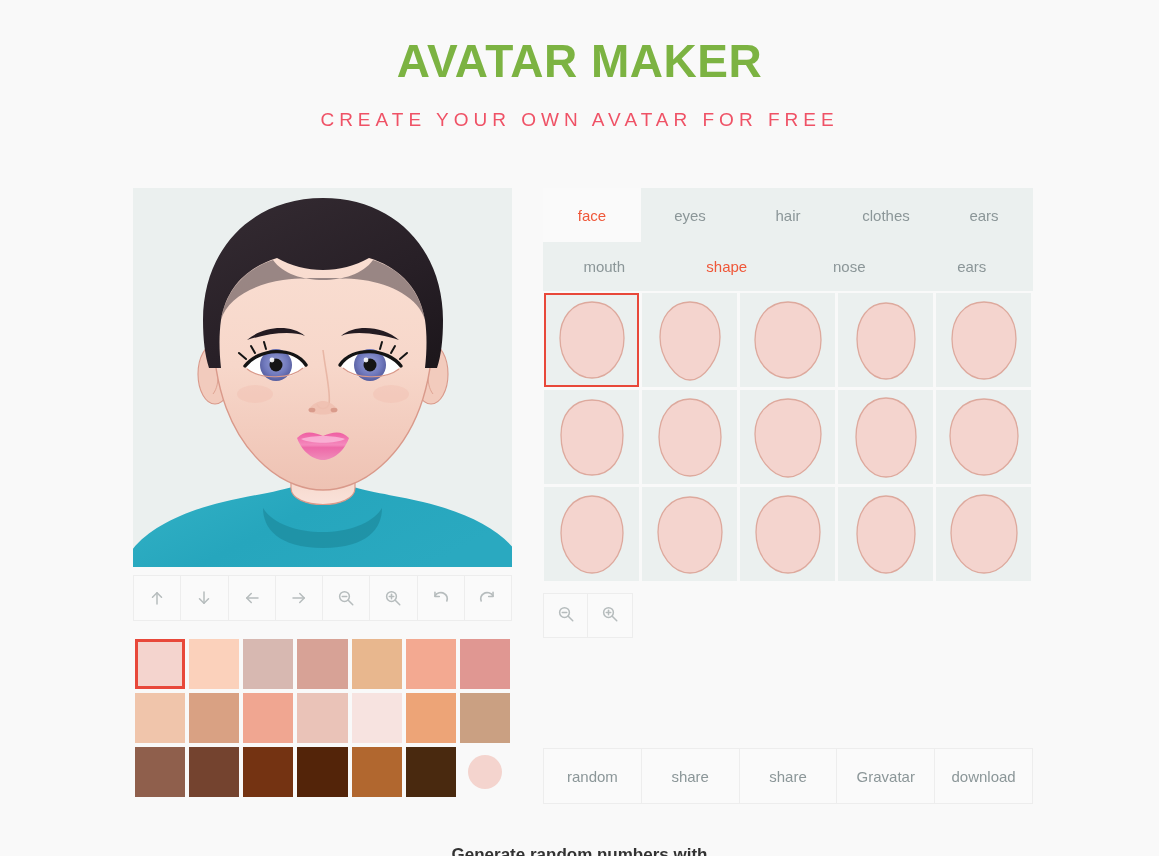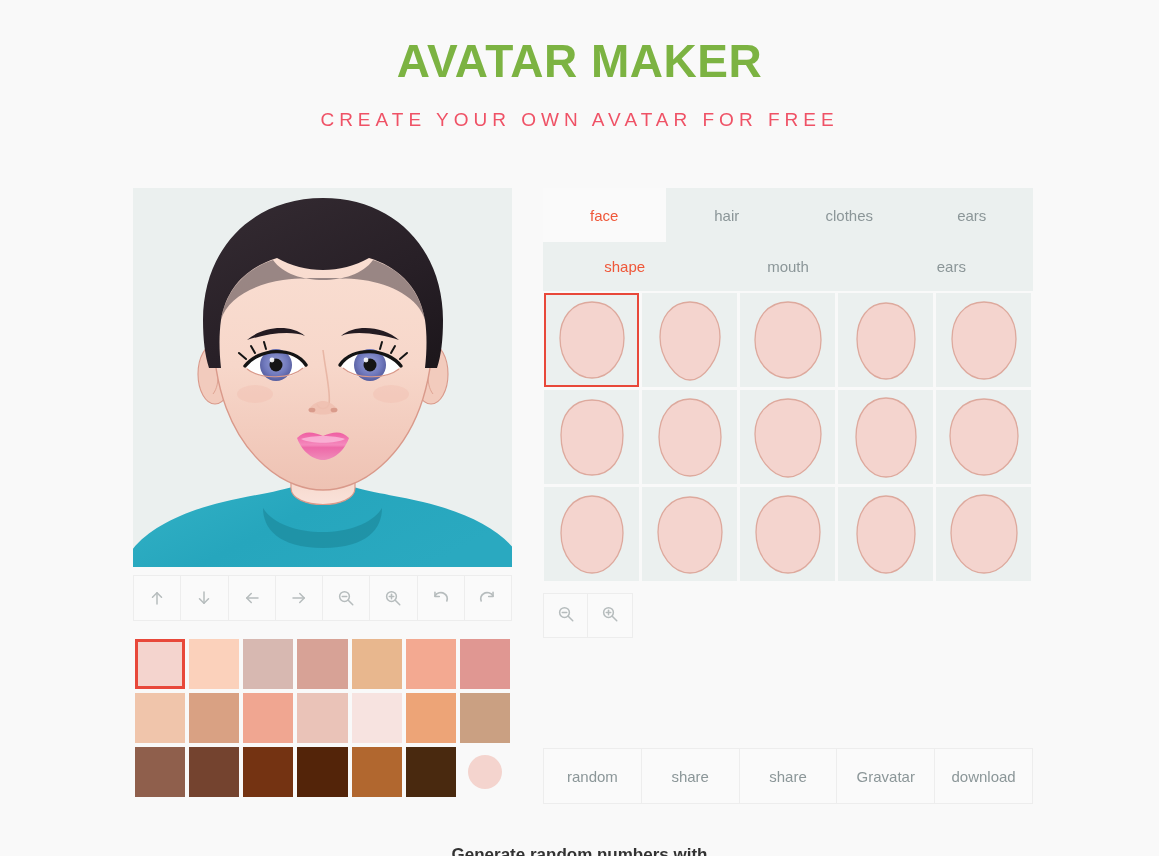--- a/index.html
+++ b/index.html
@@ -513,35 +513,41 @@
         </div>
       </div>
   </div>
 
   <div class="right-col">
     <div class="tabs" id="tabs">
         <div class="tab active">
           <span>face</span>
         </div>
         <div class="tab">
+          <span>eyes</span>
+        </div>
+        <div class="tab">
           <span>hair</span>
         </div>
         <div class="tab">
           <span>clothes</span>
         </div>
         <div class="tab">
           <span>ears</span>
         </div>
       </div>
     <div class="subtabs" id="subtabs">
+        <div class="subtab">
+          <span>mouth</span>
+        </div>
         <div class="subtab active">
           <span>shape</span>
         </div>
         <div class="subtab">
-          <span>mouth</span>
+          <span>nose</span>
         </div>
         <div class="subtab">
           <span>ears</span>
         </div>
       </div>
     <div class="shape-grid" id="shapeGrid">
         <div class="shape-cell selected">
           <div class="shape-inner">
             <svg width="84" height="100" viewBox="0 0 84 100">
               <path d="M 42 12 C 62 12 74 28 74 48 C 74 70 60 88 42 88 C 24 88 10 70 10 48 C 10 28 22 12 42 12 Z" fill="#f4d4ce" stroke="#dda99d" stroke-width="1.3"></path>

